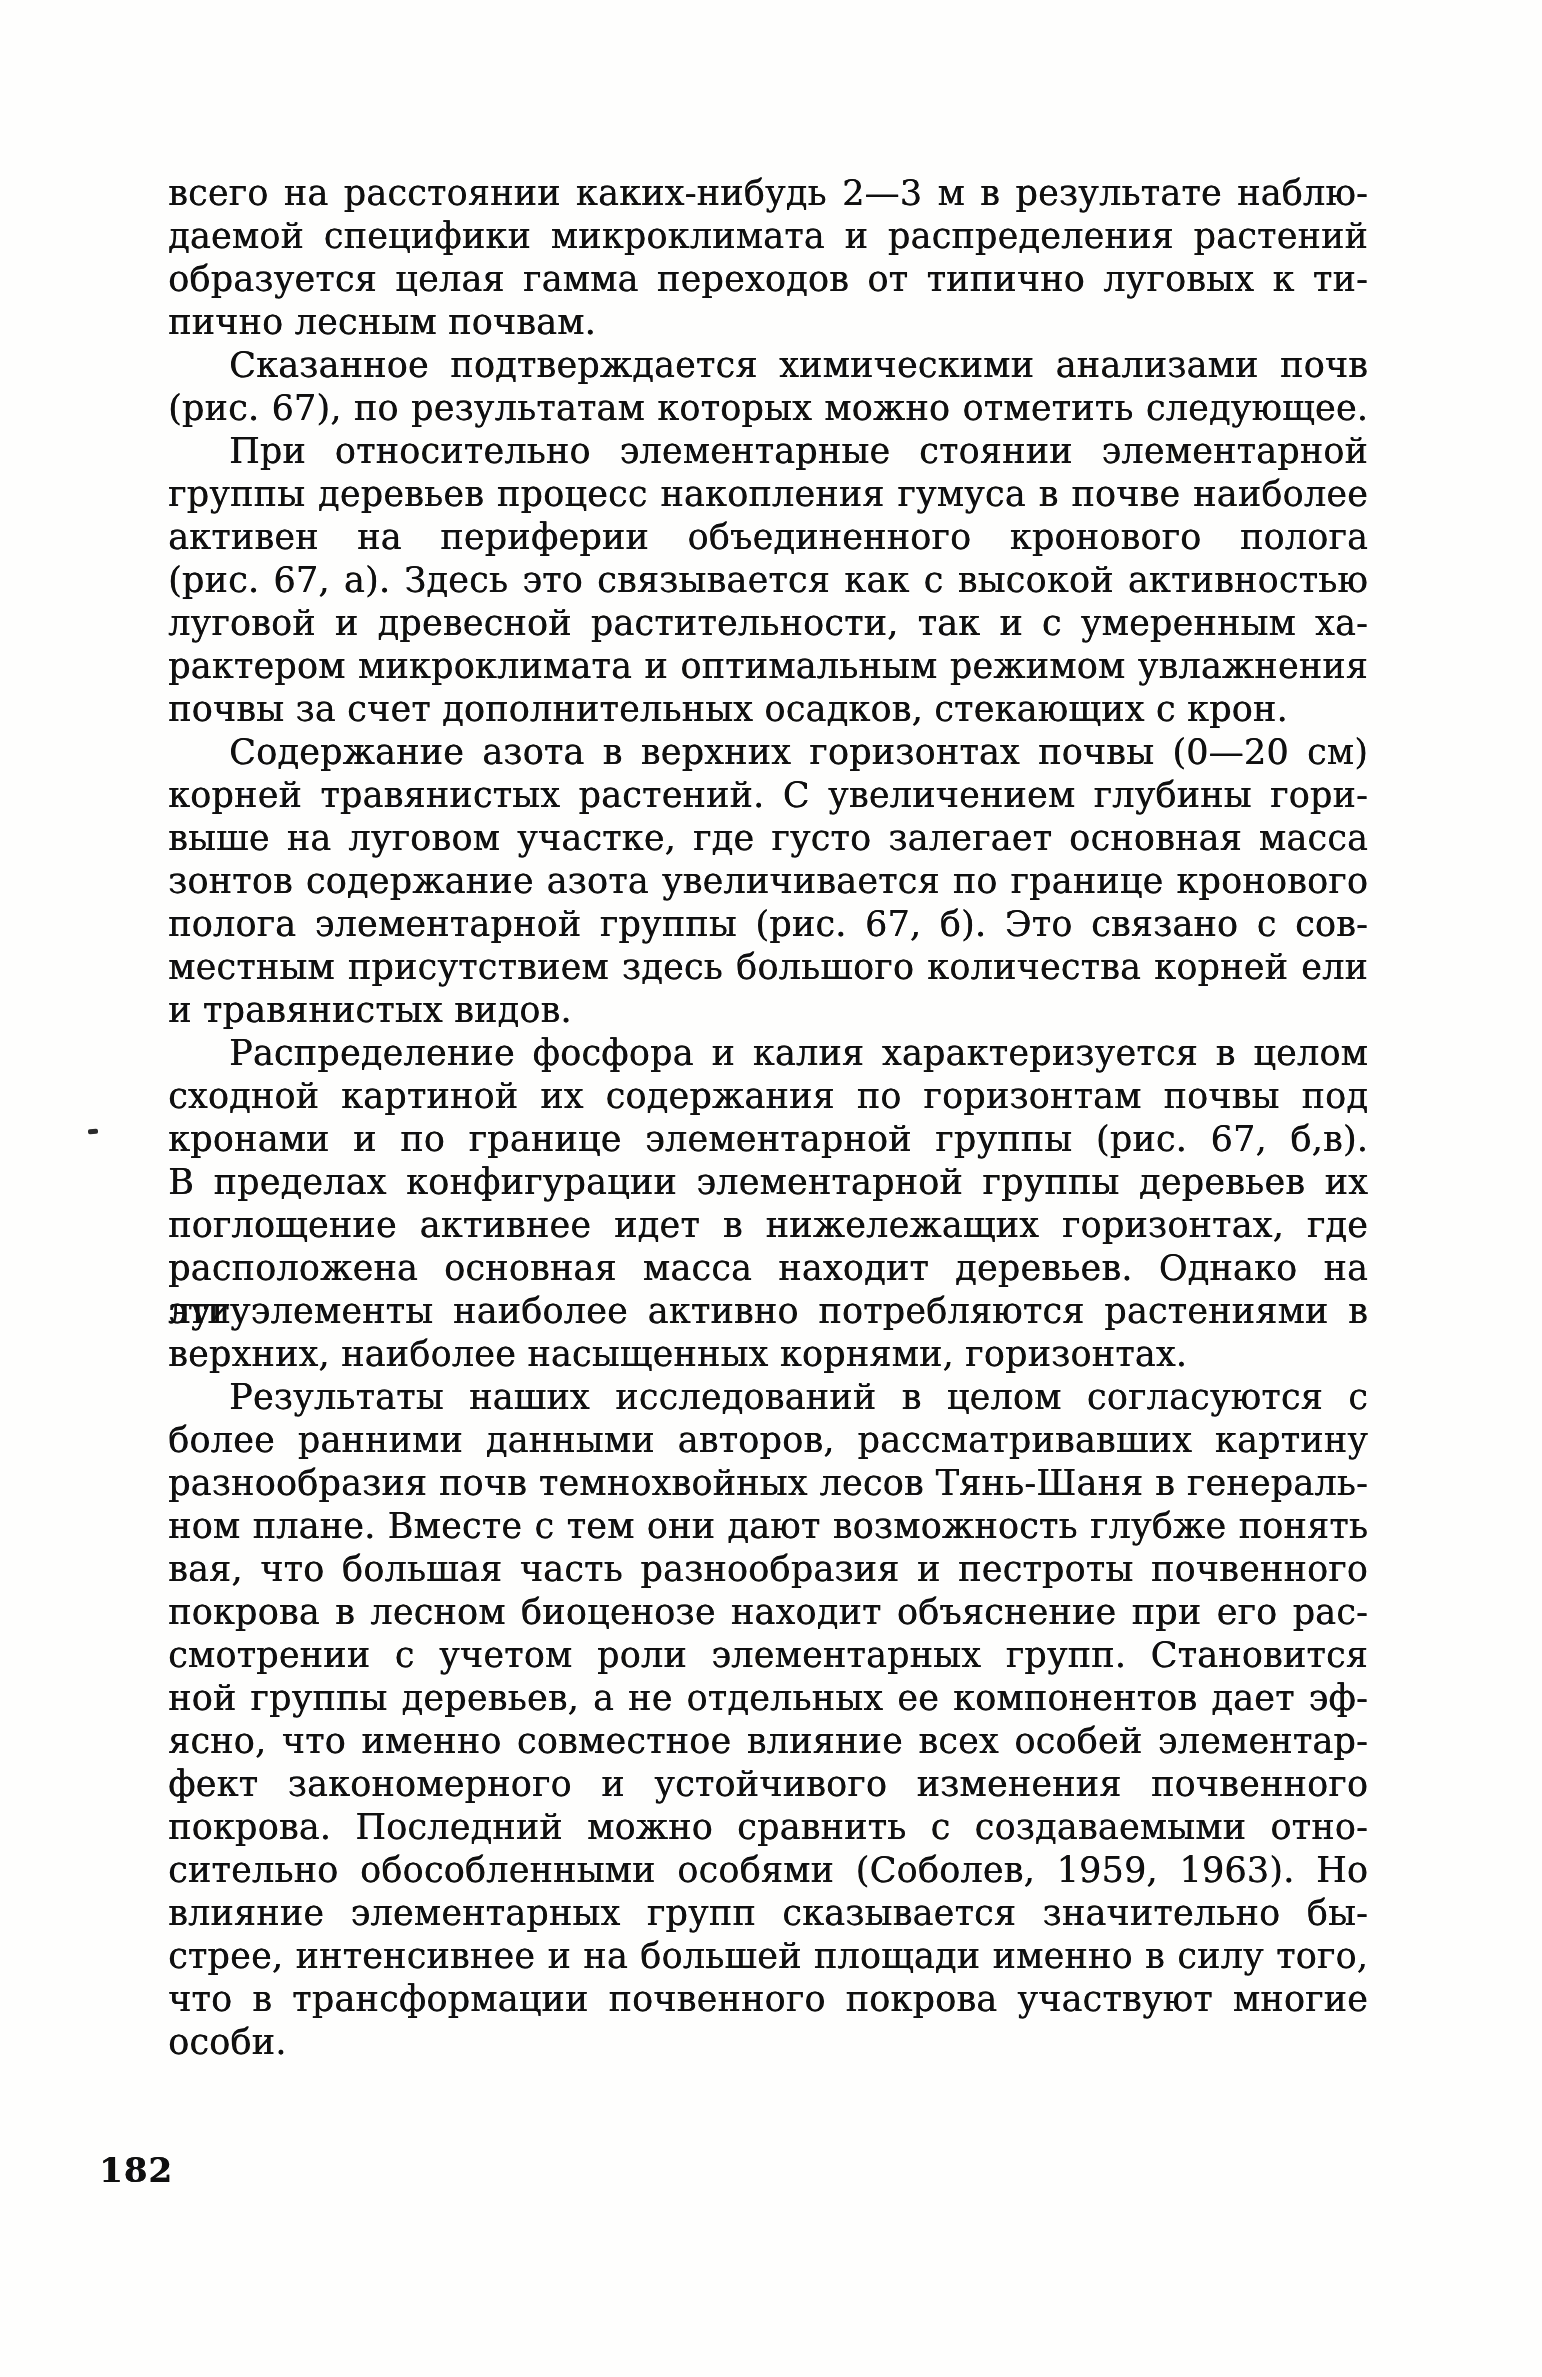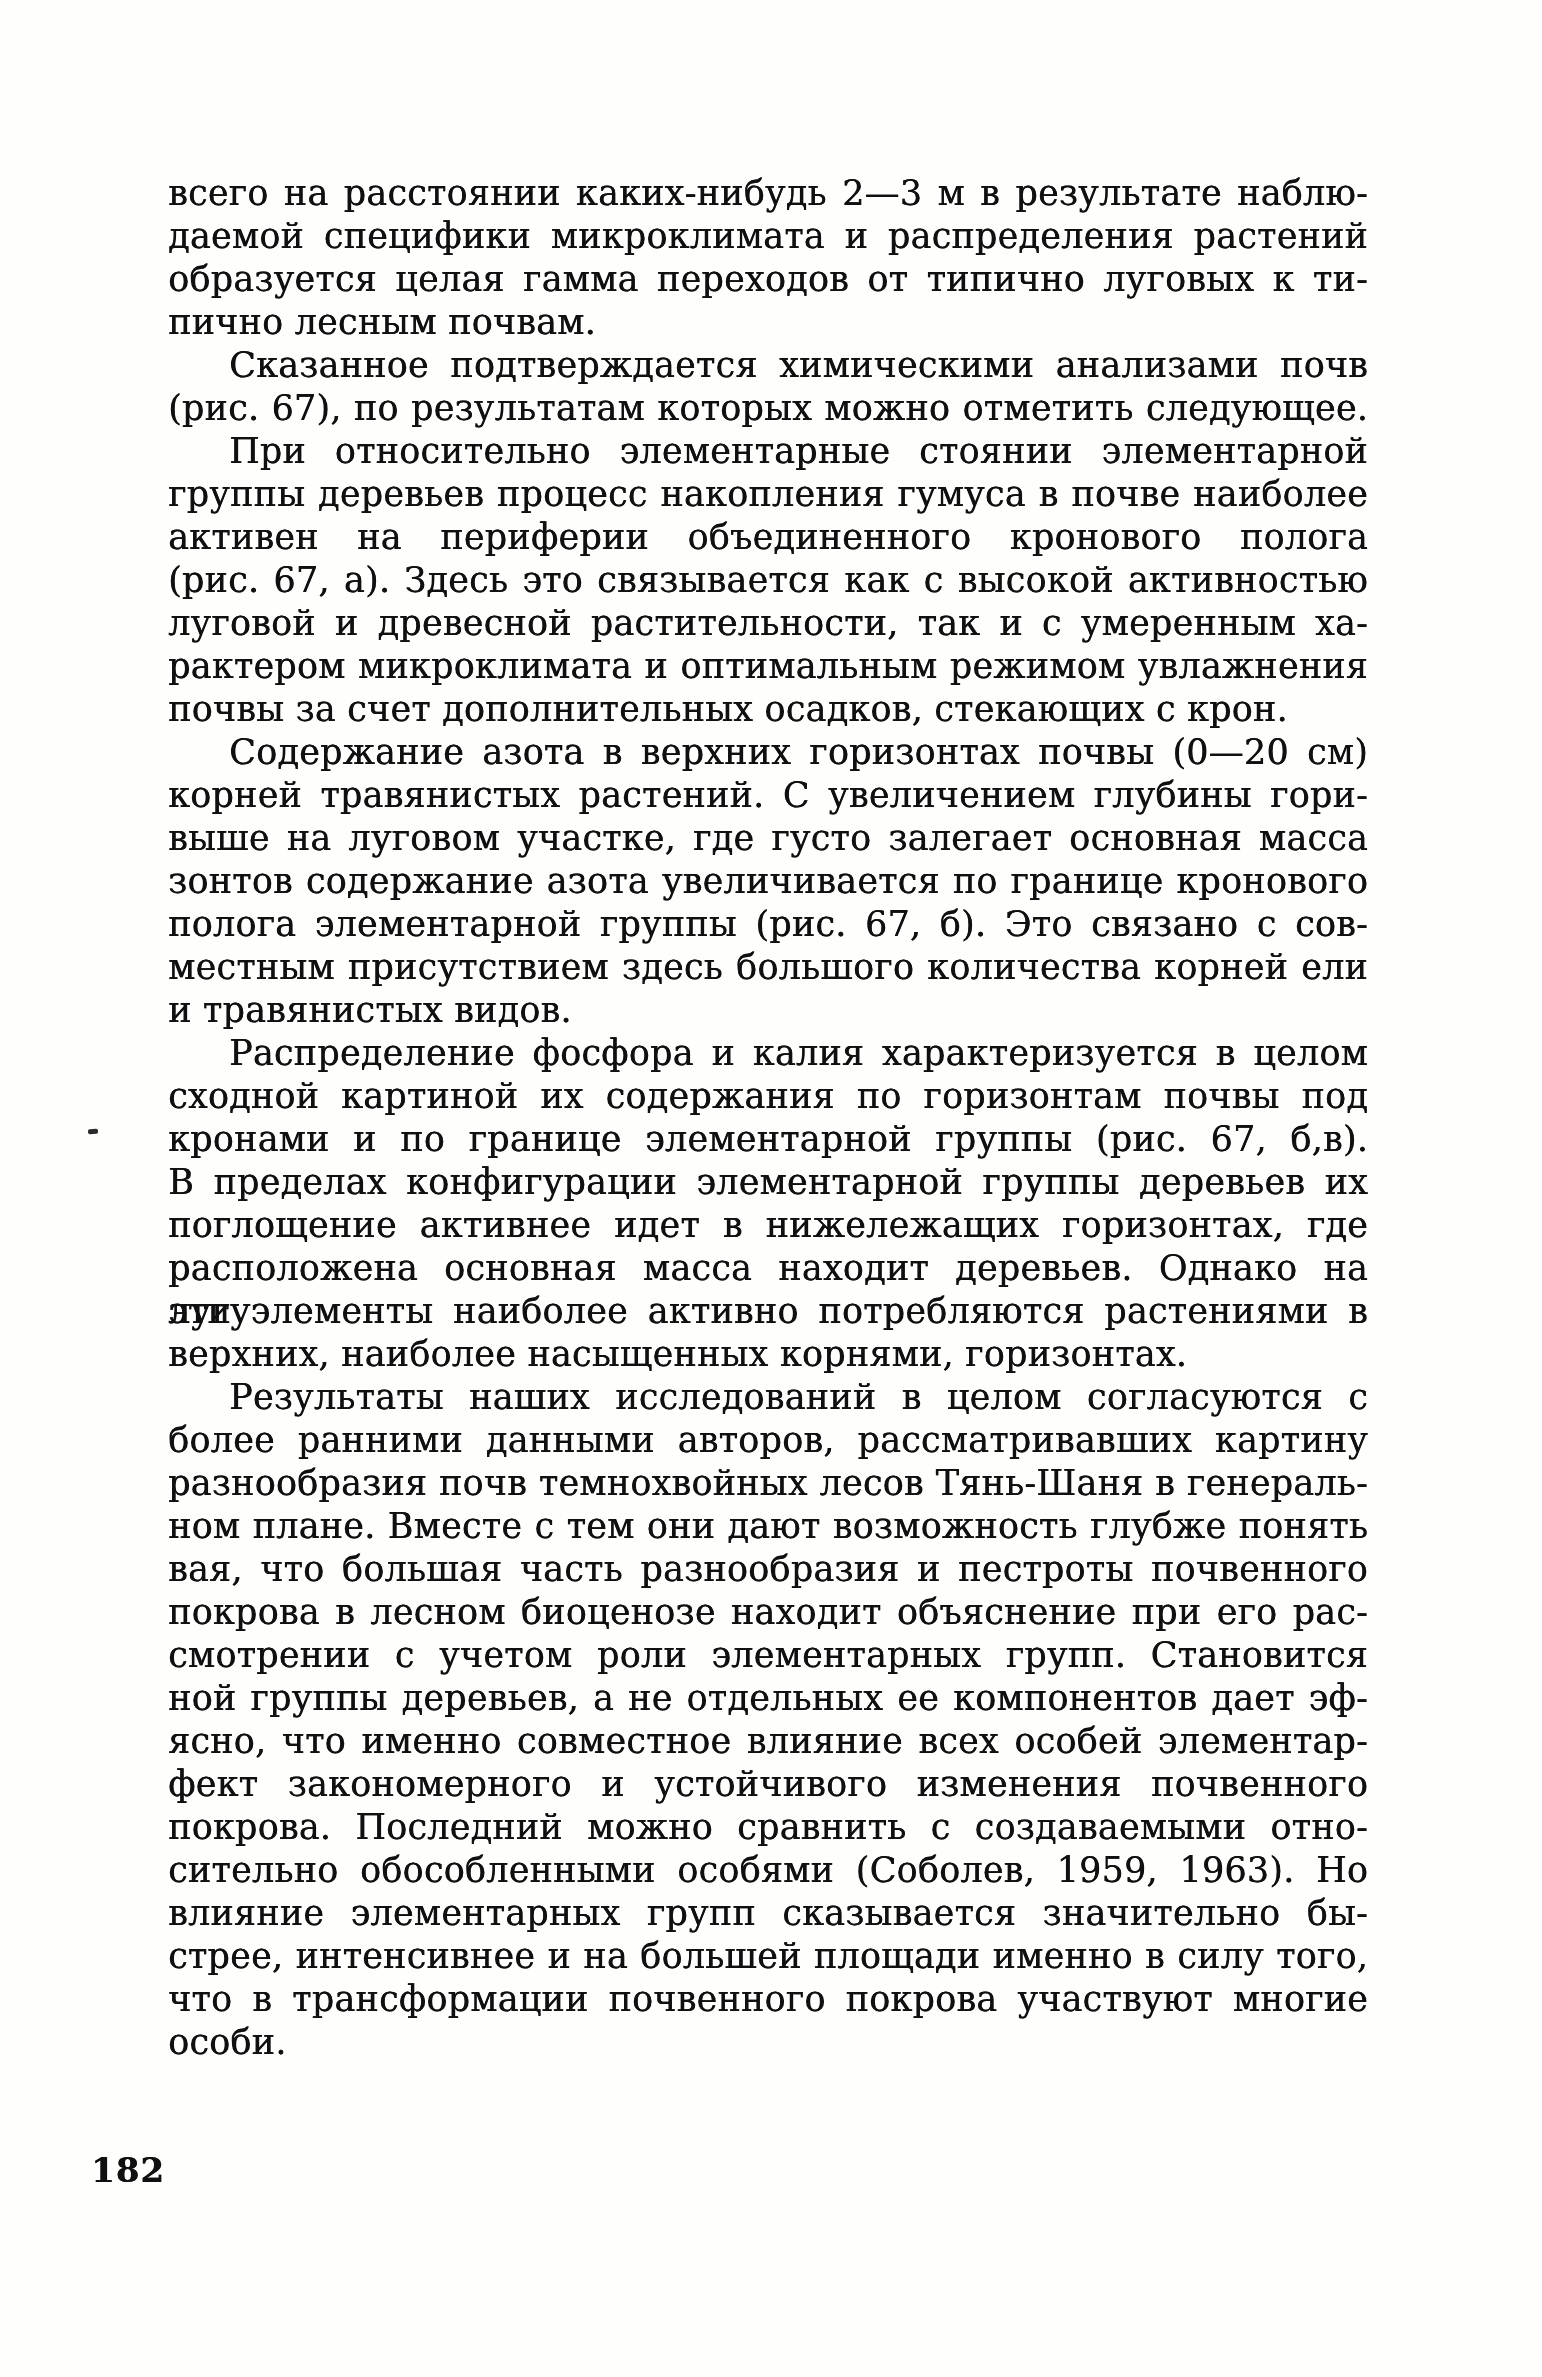--- a/index.html
+++ b/index.html
@@ -39,21 +39,21 @@
   }
   .line.no-just {
     text-align: right;
     text-align-last: left;
   }
   .line.indent {
     text-indent: 61px;
   }
   .pagenum {
     position: absolute;
-    left: 91px;
+    left: 99px;
     top: 2150px;
     font-size: 34px;
     font-weight: bold;
     letter-spacing: 1px;
     text-shadow: 0.4px 0 0 #101010;
   }
   .stray {
     position: absolute;
     left: 88px;
     top: 1129px;

